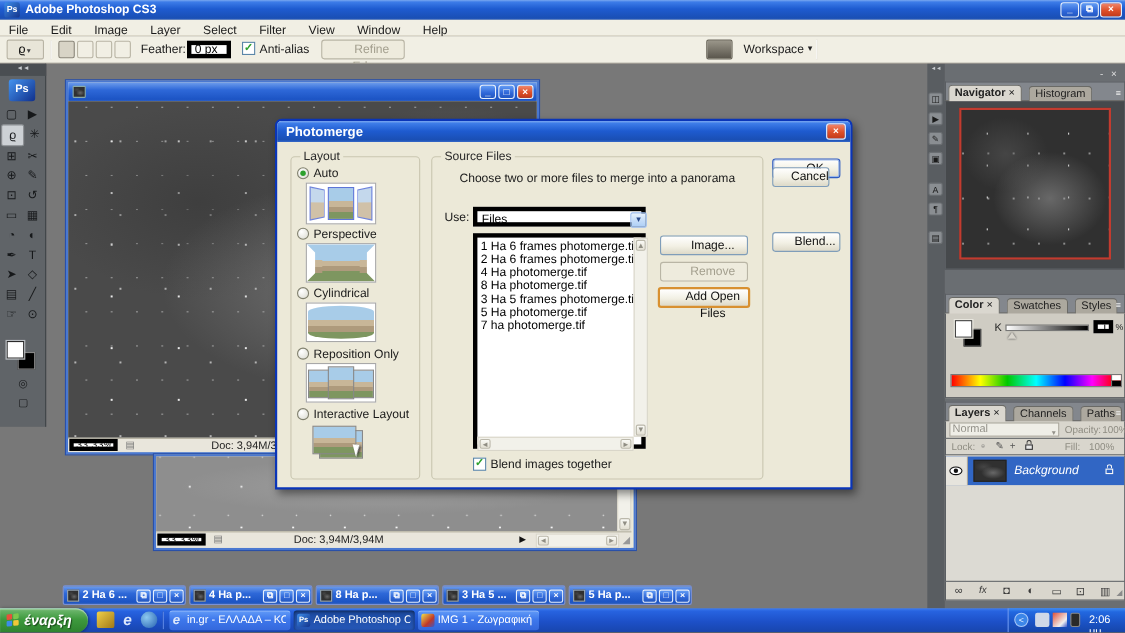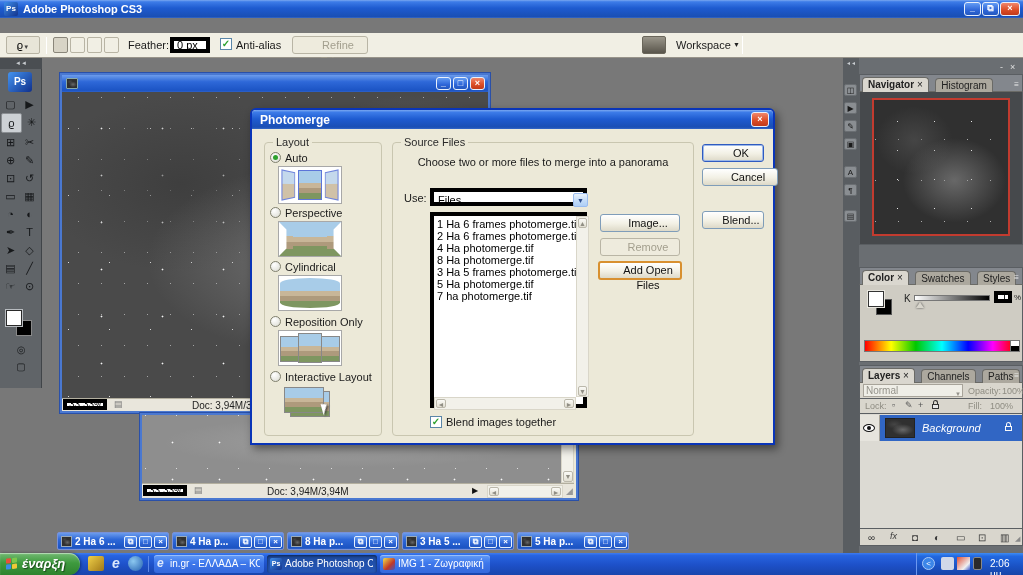--- a/index.html
+++ b/index.html
@@ -108,20 +108,31 @@
 <div id="screen">
 
   <div class="a titlebar" style="left:0;top:0;width:1023px;height:18px">
     <div class="a" style="left:4px;top:2px;width:14px;height:14px;border-radius:2px;background:linear-gradient(135deg,#3C8CE8,#14348C);color:#fff;font-size:8px;font-weight:bold;text-align:center;line-height:14px">Ps</div>
     <div class="a doctitle-txt" style="left:23px;top:3px">Adobe Photoshop CS3</div>
     <div class="a xp-ctl" style="left:964px;top:2px">_</div>
     <div class="a xp-ctl" style="left:982px;top:2px">⧉</div>
     <div class="a xp-ctl xp-close" style="left:1000px;top:2px;width:20px">×</div>
   </div>
 
+  <div class="a menubar" style="left:0;top:18px;width:1023px;height:15px">
+    <span class="menu-item">File</span>
+    <span class="menu-item">Edit</span>
+    <span class="menu-item">Image</span>
+    <span class="menu-item">Layer</span>
+    <span class="menu-item">Select</span>
+    <span class="menu-item">Filter</span>
+    <span class="menu-item">View</span>
+    <span class="menu-item">Window</span>
+    <span class="menu-item">Help</span>
+  </div>
 
   <div class="a optionsbar" style="left:0;top:33px;width:1023px;height:25px">
     <div class="a" style="left:6px;top:3px;width:34px;height:18px;border:1px solid #B8B4A4;border-radius:2px;background:#E8E5D8;text-align:center;font-size:11px;line-height:17px"><span>ϱ</span><span style="font-size:6px;color:#444">▼</span></div>
     <div class="a" style="left:46px;top:4px;width:1px;height:17px;background:#C6C2B2;border-right:1px solid #fff"></div>
     <div class="a" style="left:53px;top:4px;width:15px;height:16px;border:1px solid #8A867A;background:#D8D4C6;border-radius:2px"></div>
     <div class="a" style="left:70px;top:4px;width:15px;height:16px;border:1px solid #B8B4A4;border-radius:2px"></div>
     <div class="a" style="left:87px;top:4px;width:15px;height:16px;border:1px solid #B8B4A4;border-radius:2px"></div>
     <div class="a" style="left:104px;top:4px;width:15px;height:16px;border:1px solid #B8B4A4;border-radius:2px"></div>
     <div class="a small-lbl" style="left:128px;top:6px">Feather:</div>
     <input class="a inset" style="left: 170px; top: 4px; width: 40px; height: 16px; padding-left: 3px;" value="0 px">
@@ -273,21 +284,21 @@
         <div class="a sb-btn" style="left:129px;top:1px;width:10px;height:9px">►</div>
       </div>
     </div>
     <div class="a btn" style="left:348px;top:104px;width:80px;height:18px;line-height:16px">Image...</div>
     <div class="a btn btn-disabled" style="left:348px;top:128px;width:80px;height:18px;line-height:16px">Remove</div>
     <div class="a btn btn-orange" style="left:346px;top:151px;width:84px;height:19px;line-height:15px">Add Open Files</div>
     <div class="a checkbox" style="left:178px;top:306px">✓</div>
     <div class="a small-lbl" style="left:194px;top:306px">Blend images together</div>
 
     <div class="a btn btn-default" style="left:450px;top:34px;width:62px;height:18px;line-height:16px">OK</div>
-    <div class="a btn" style="left:450px;top:58px;width:76px;height:18px;line-height:16px">Cancel</div>
+    <div class="a btn" style="left:450px;top:42px;width:52px;height:18px;line-height:16px">Cancel</div>
     <div class="a btn" style="left:450px;top:101px;width:62px;height:18px;line-height:16px">Blend...</div>
   </div>
 
   <div class="a" style="left:843px;top:58px;width:16px;height:495px;background:#595D61;z-index:5">
     <div class="a" style="left:0;top:2px;width:16px;font-size:5px;color:#C8CCD0;text-align:center">◄◄</div>
     <div class="a dockbtn" style="left:1px;top:26px">◫</div>
     <div class="a dockbtn" style="left:1px;top:44px">▶</div>
     <div class="a dockbtn" style="left:1px;top:62px">✎</div>
     <div class="a dockbtn" style="left:1px;top:80px">▣</div>
     <div class="a dockbtn" style="left:1px;top:108px">A</div>

